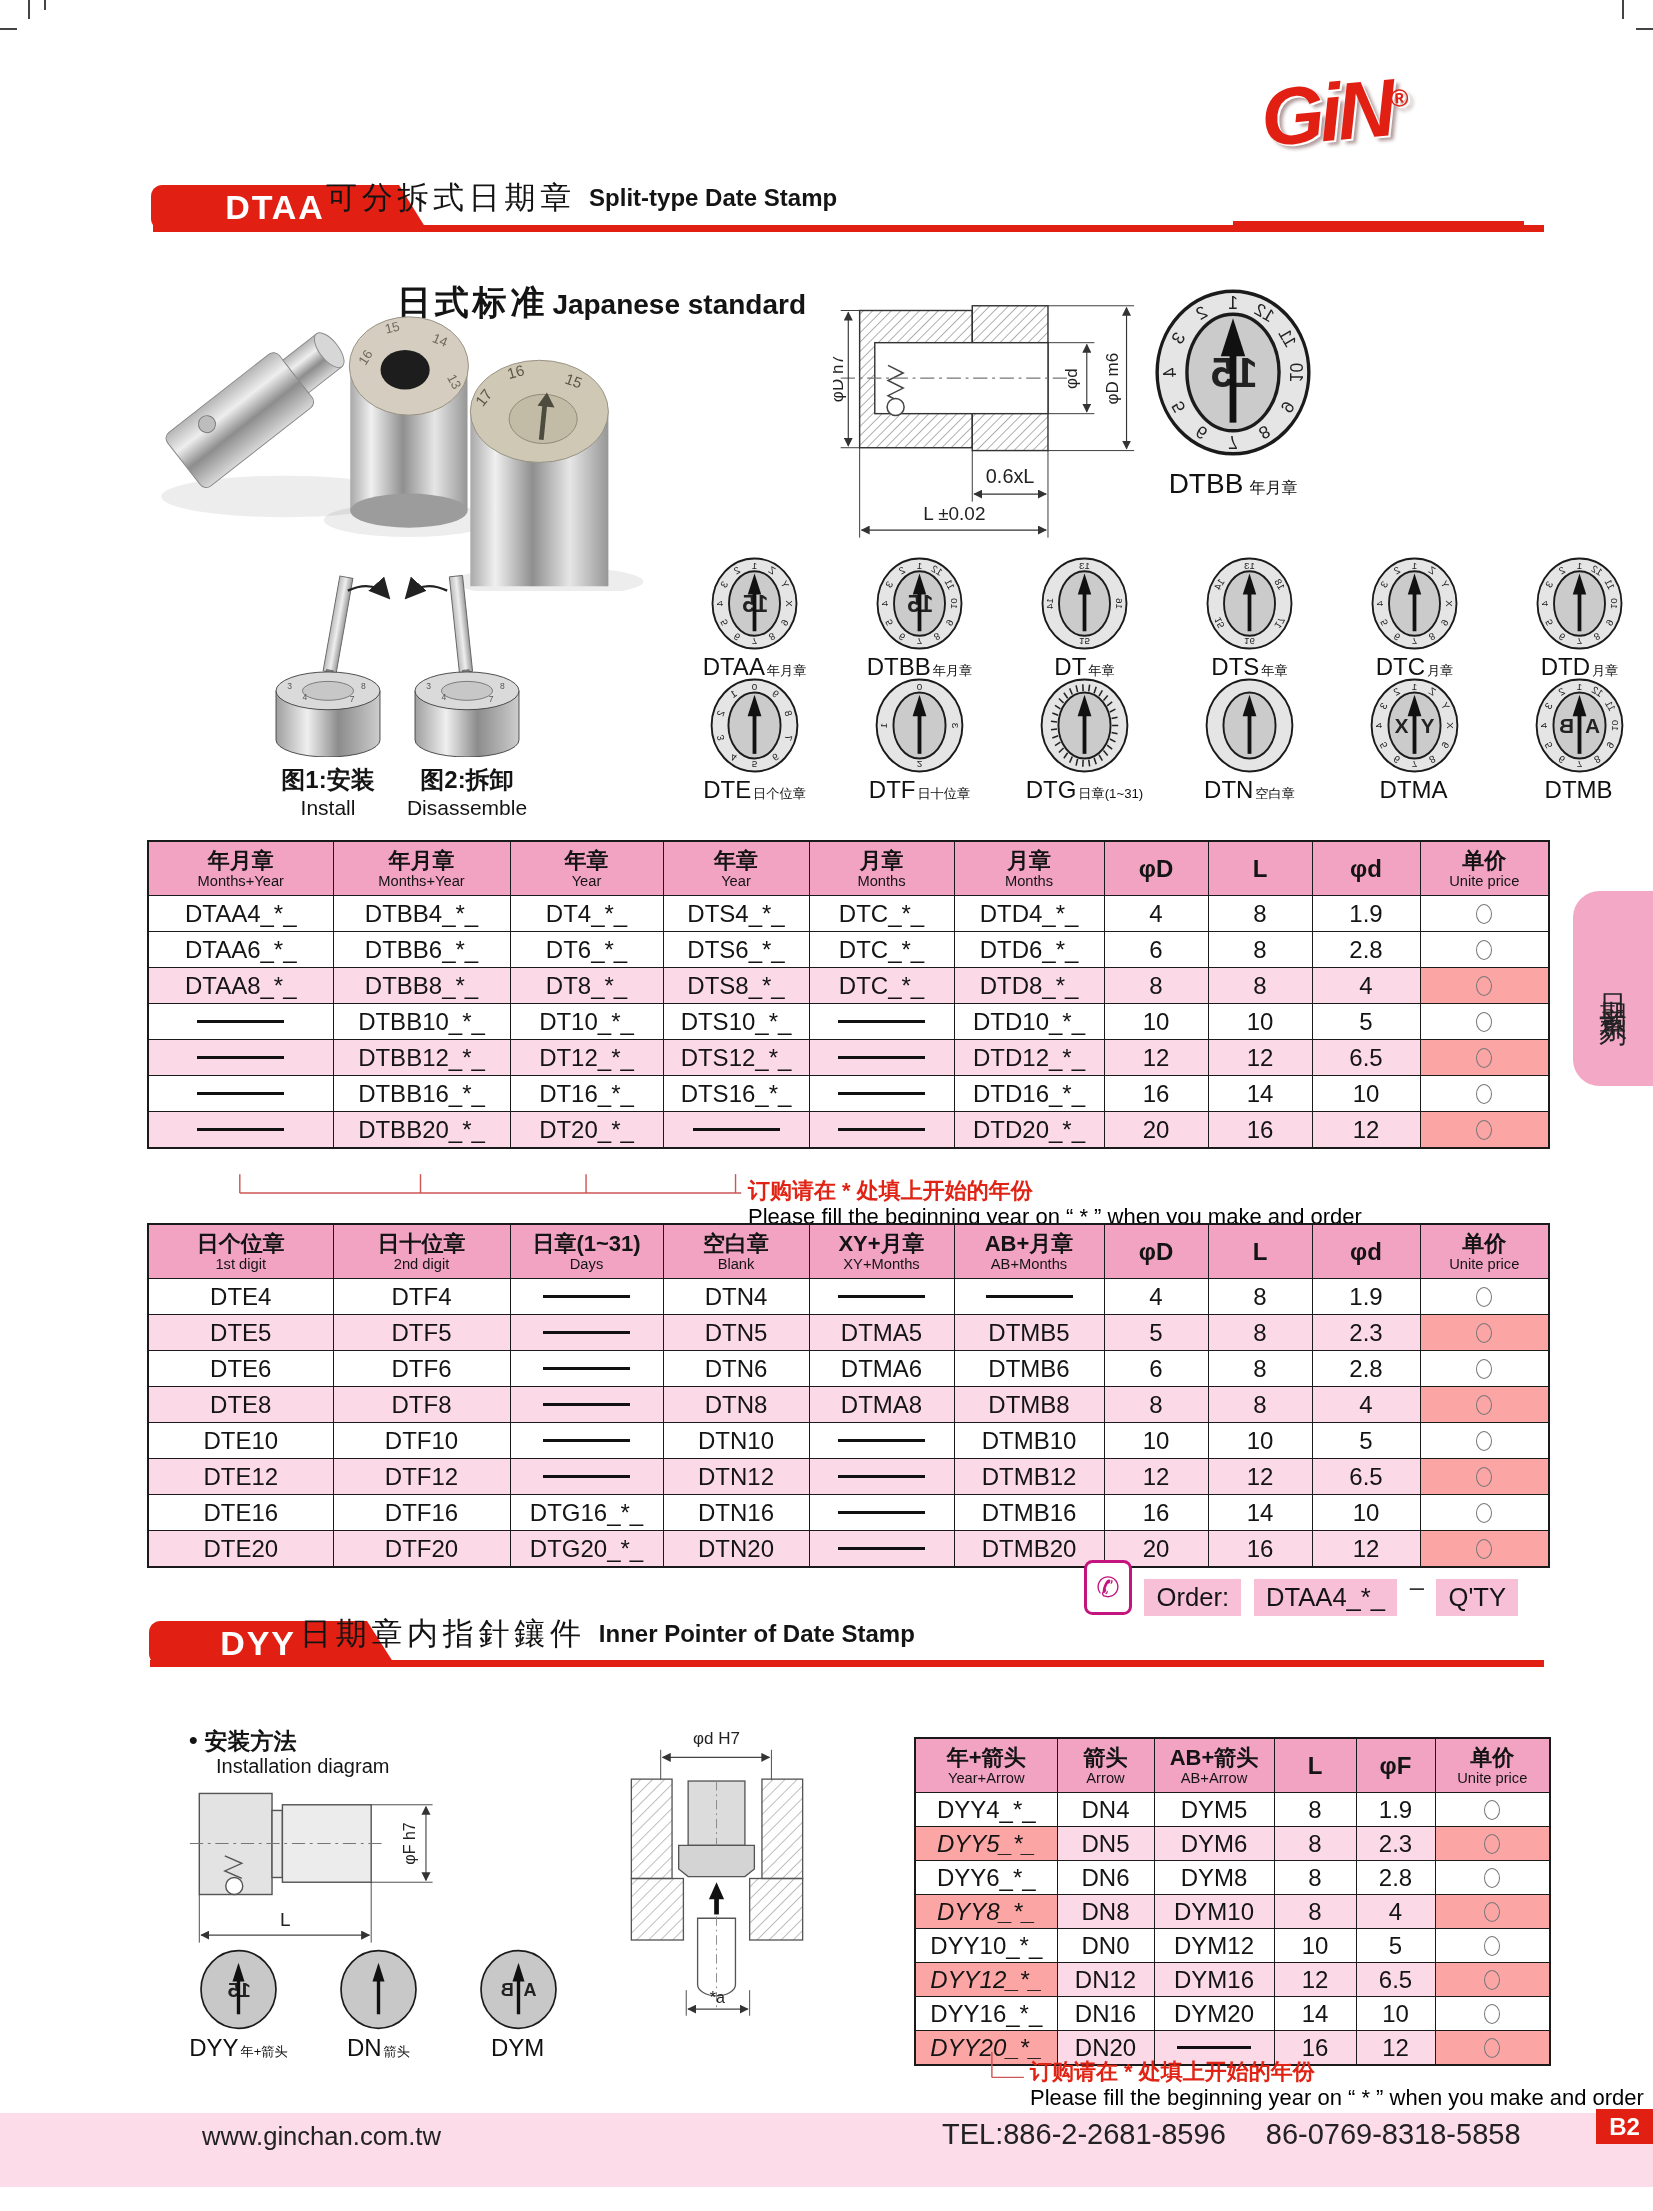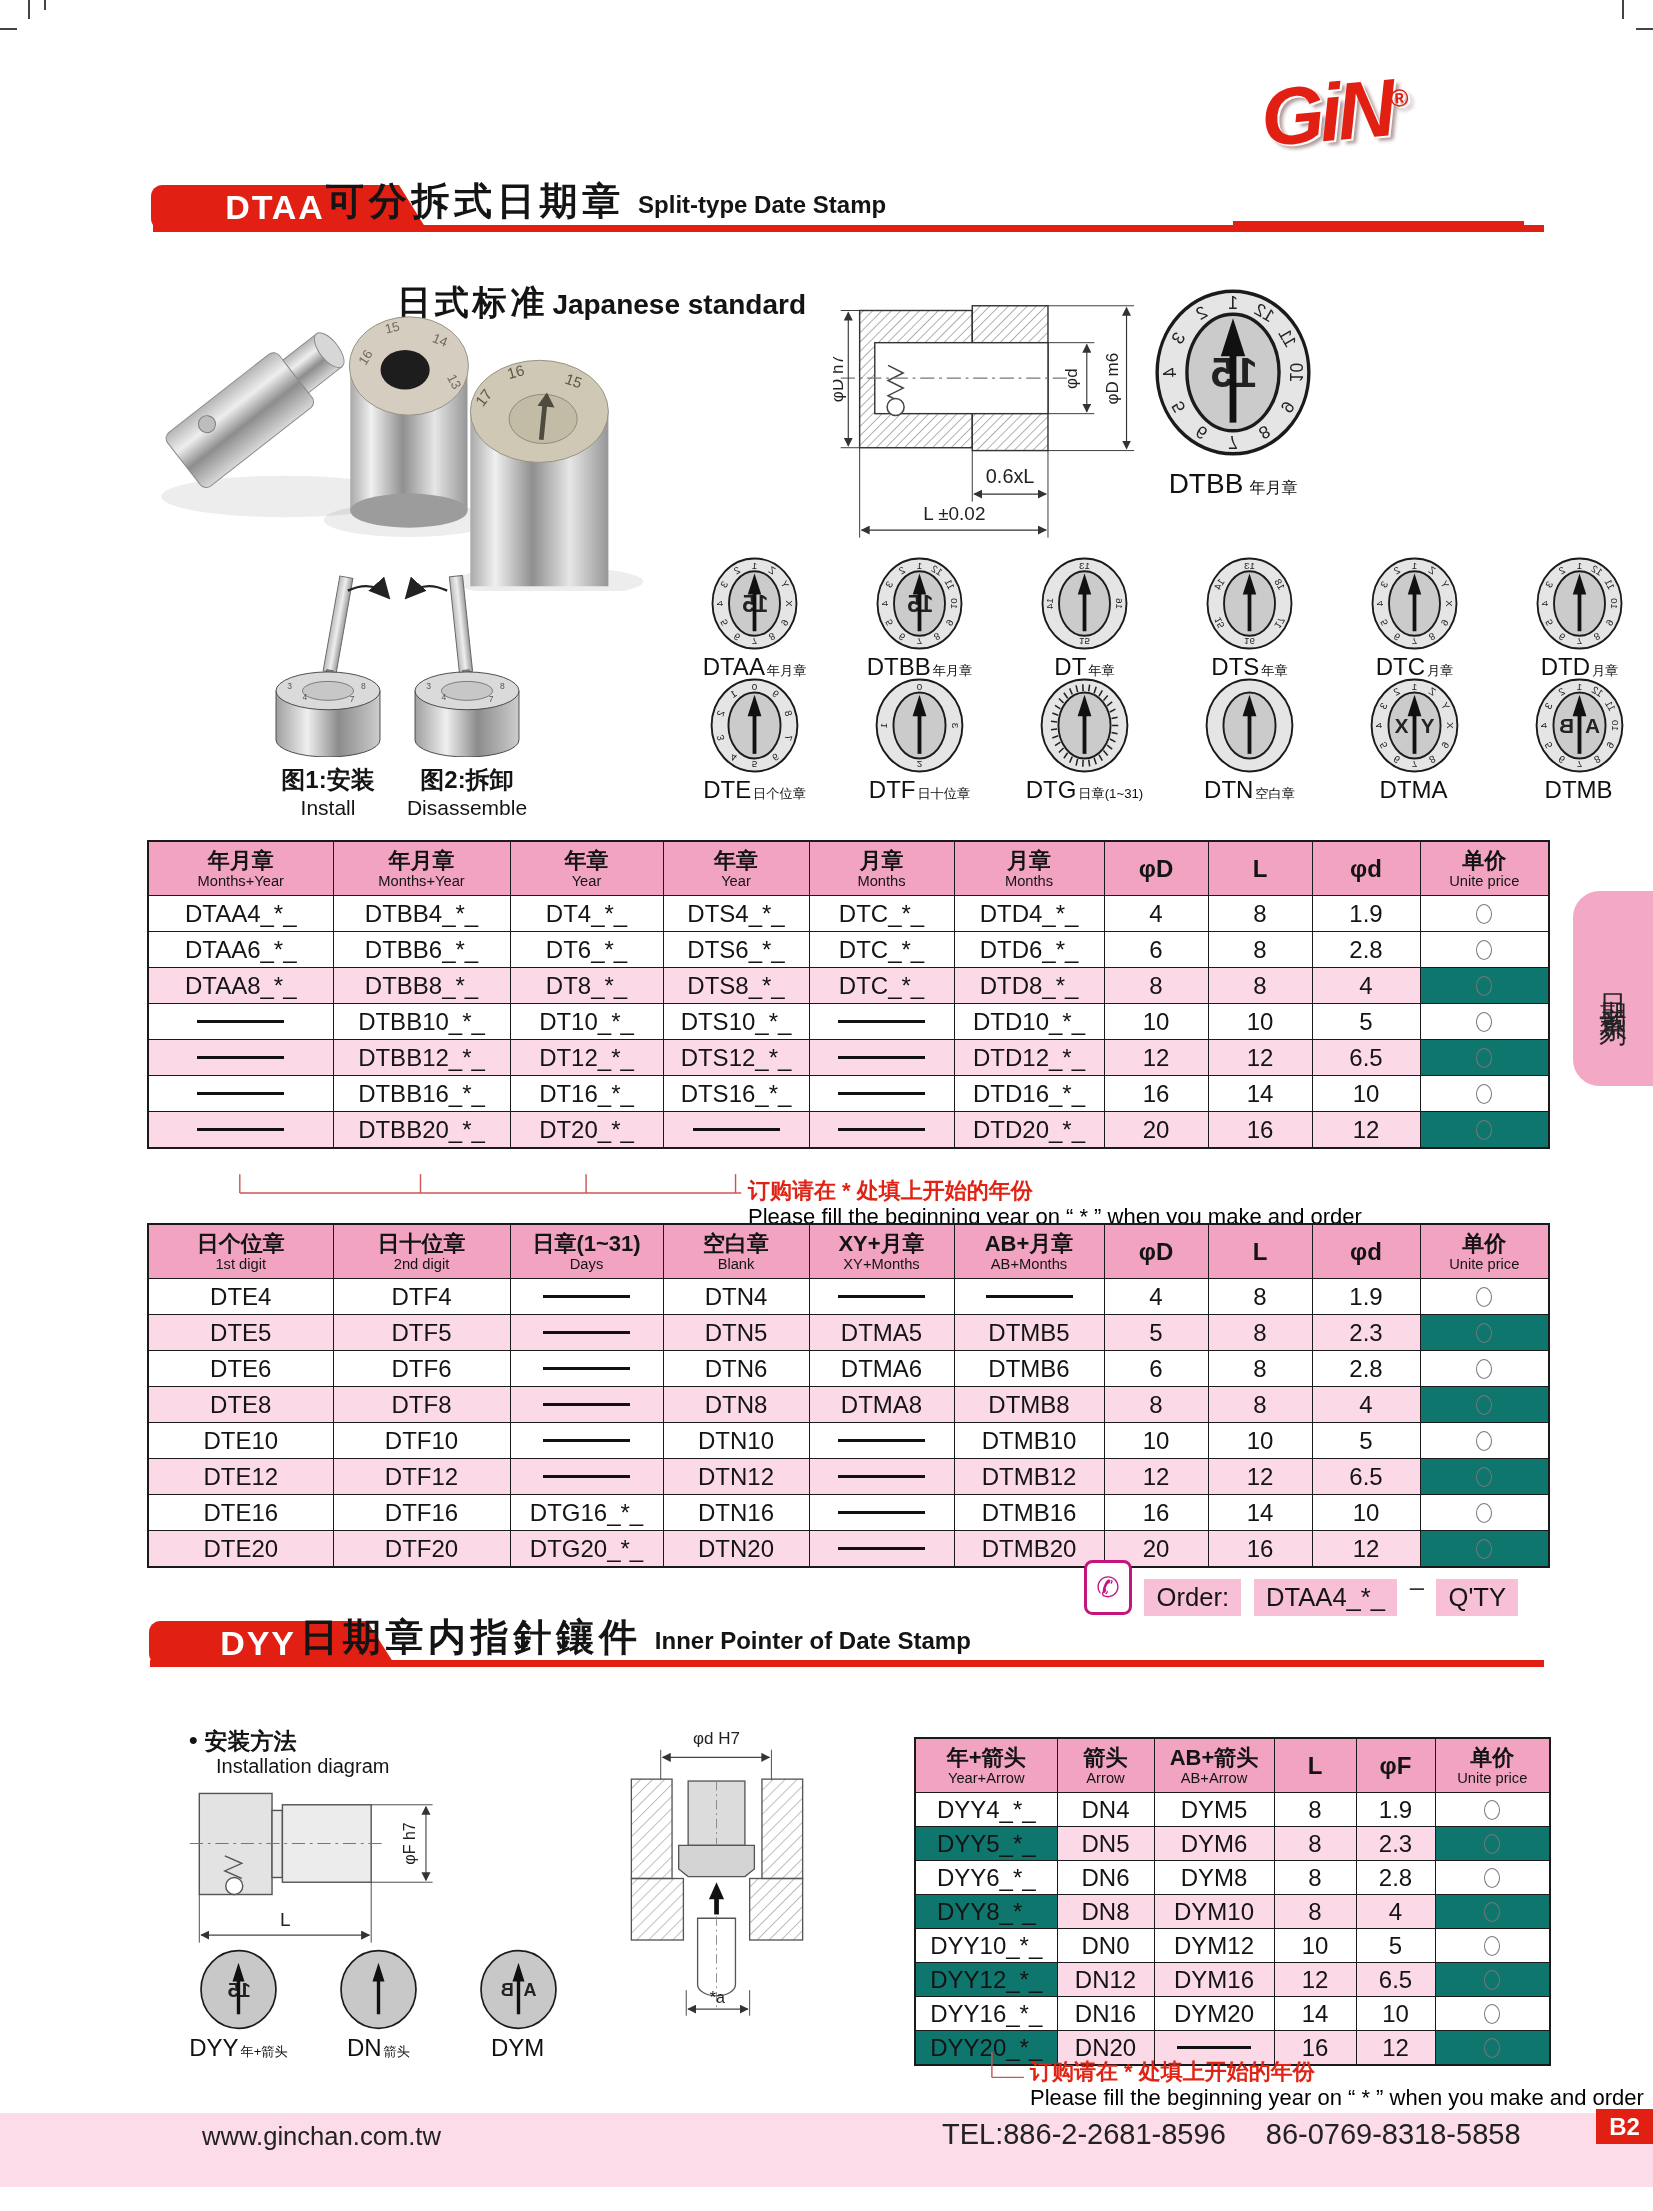--- a/index.html
+++ b/index.html
@@ -18,38 +18,38 @@
   .logo-rule{position:absolute;left:1233px;top:221px;width:291px;height:10.4px;background:#e11f13;}
 
   
   .badge{position:absolute;background:#e11f13;color:#fff;font-weight:bold;text-align:center;
          border-radius:11.4px 0 0 11.4px;}
   .badge:after{content:"";position:absolute;left:100%;top:0;width:0;height:0;
          border-bottom:45px solid #e11f13;border-right:28px solid transparent;}
   .badge.b2h:after{border-bottom-width:44px;}
   .sec-rule{position:absolute;background:#e11f13;height:6.6px;}
   .sec-title{position:absolute;display:flex;align-items:flex-end;gap:13.2px;white-space:nowrap;}
-  .sec-title .t-zh{font-size:38px;font-weight:bold;letter-spacing:4.7px;line-height:1;}
+  .sec-title .t-zh{font-size:31px;font-weight:normal;letter-spacing:4.7px;line-height:1;}
   .sec-title .t-en{font-size:24px;font-weight:bold;padding-bottom:2.8px;line-height:1;}
   .std-title{position:absolute;left:397px;top:280px;width:549px;text-align:left;white-space:nowrap;}
   .std-title .t-zh{font-size:34px;font-weight:bold;letter-spacing:3.8px;}
   .std-title .t-en{font-size:28px;font-weight:bold;}
 
   
   table{position:absolute;border-collapse:collapse;table-layout:fixed;background:#fff;
         border:2.8px solid #1a1a1a;}
   th,td{border:1.4px solid #1a1a1a;text-align:center;vertical-align:middle;padding:0;}
   thead th{background:#f2a3c1;height:53px;font-weight:normal;}
   .h-zh{font-size:22px;font-weight:bold;line-height:1.15;}
   .h-en{font-size:14.7px;line-height:1.1;}
   th.single .h-zh{font-size:24px;}
   td{height:35px;font-size:24px;}
   #t3 td{height:33px;}
   tr.stripe td{background:#fbd9e6;}
-  tr.stripe td.wcol{background:#0f766e;}
+  tr.stripe td.wcol{background:#fca5a5;font-style:italic;}
   .dash{width:62%;max-width:87px;height:3.8px;background:#111;margin:0 auto;}
   .pcircle{width:14px;height:18px;border:1.4px solid #777;border-radius:50%;margin:0 auto;}
 
   
   .faces-row{position:absolute;display:flex;justify-content:space-between;}
   .face-card{width:161px;text-align:center;}
   .face-card svg{display:block;margin:0 auto;}
   .face-label{margin-top:0.9px;white-space:nowrap;}
   .face-name{font-size:24px;color:#111;}
   .face-suffix{font-size:13.2px;color:#111;margin-left:1.9px;}

